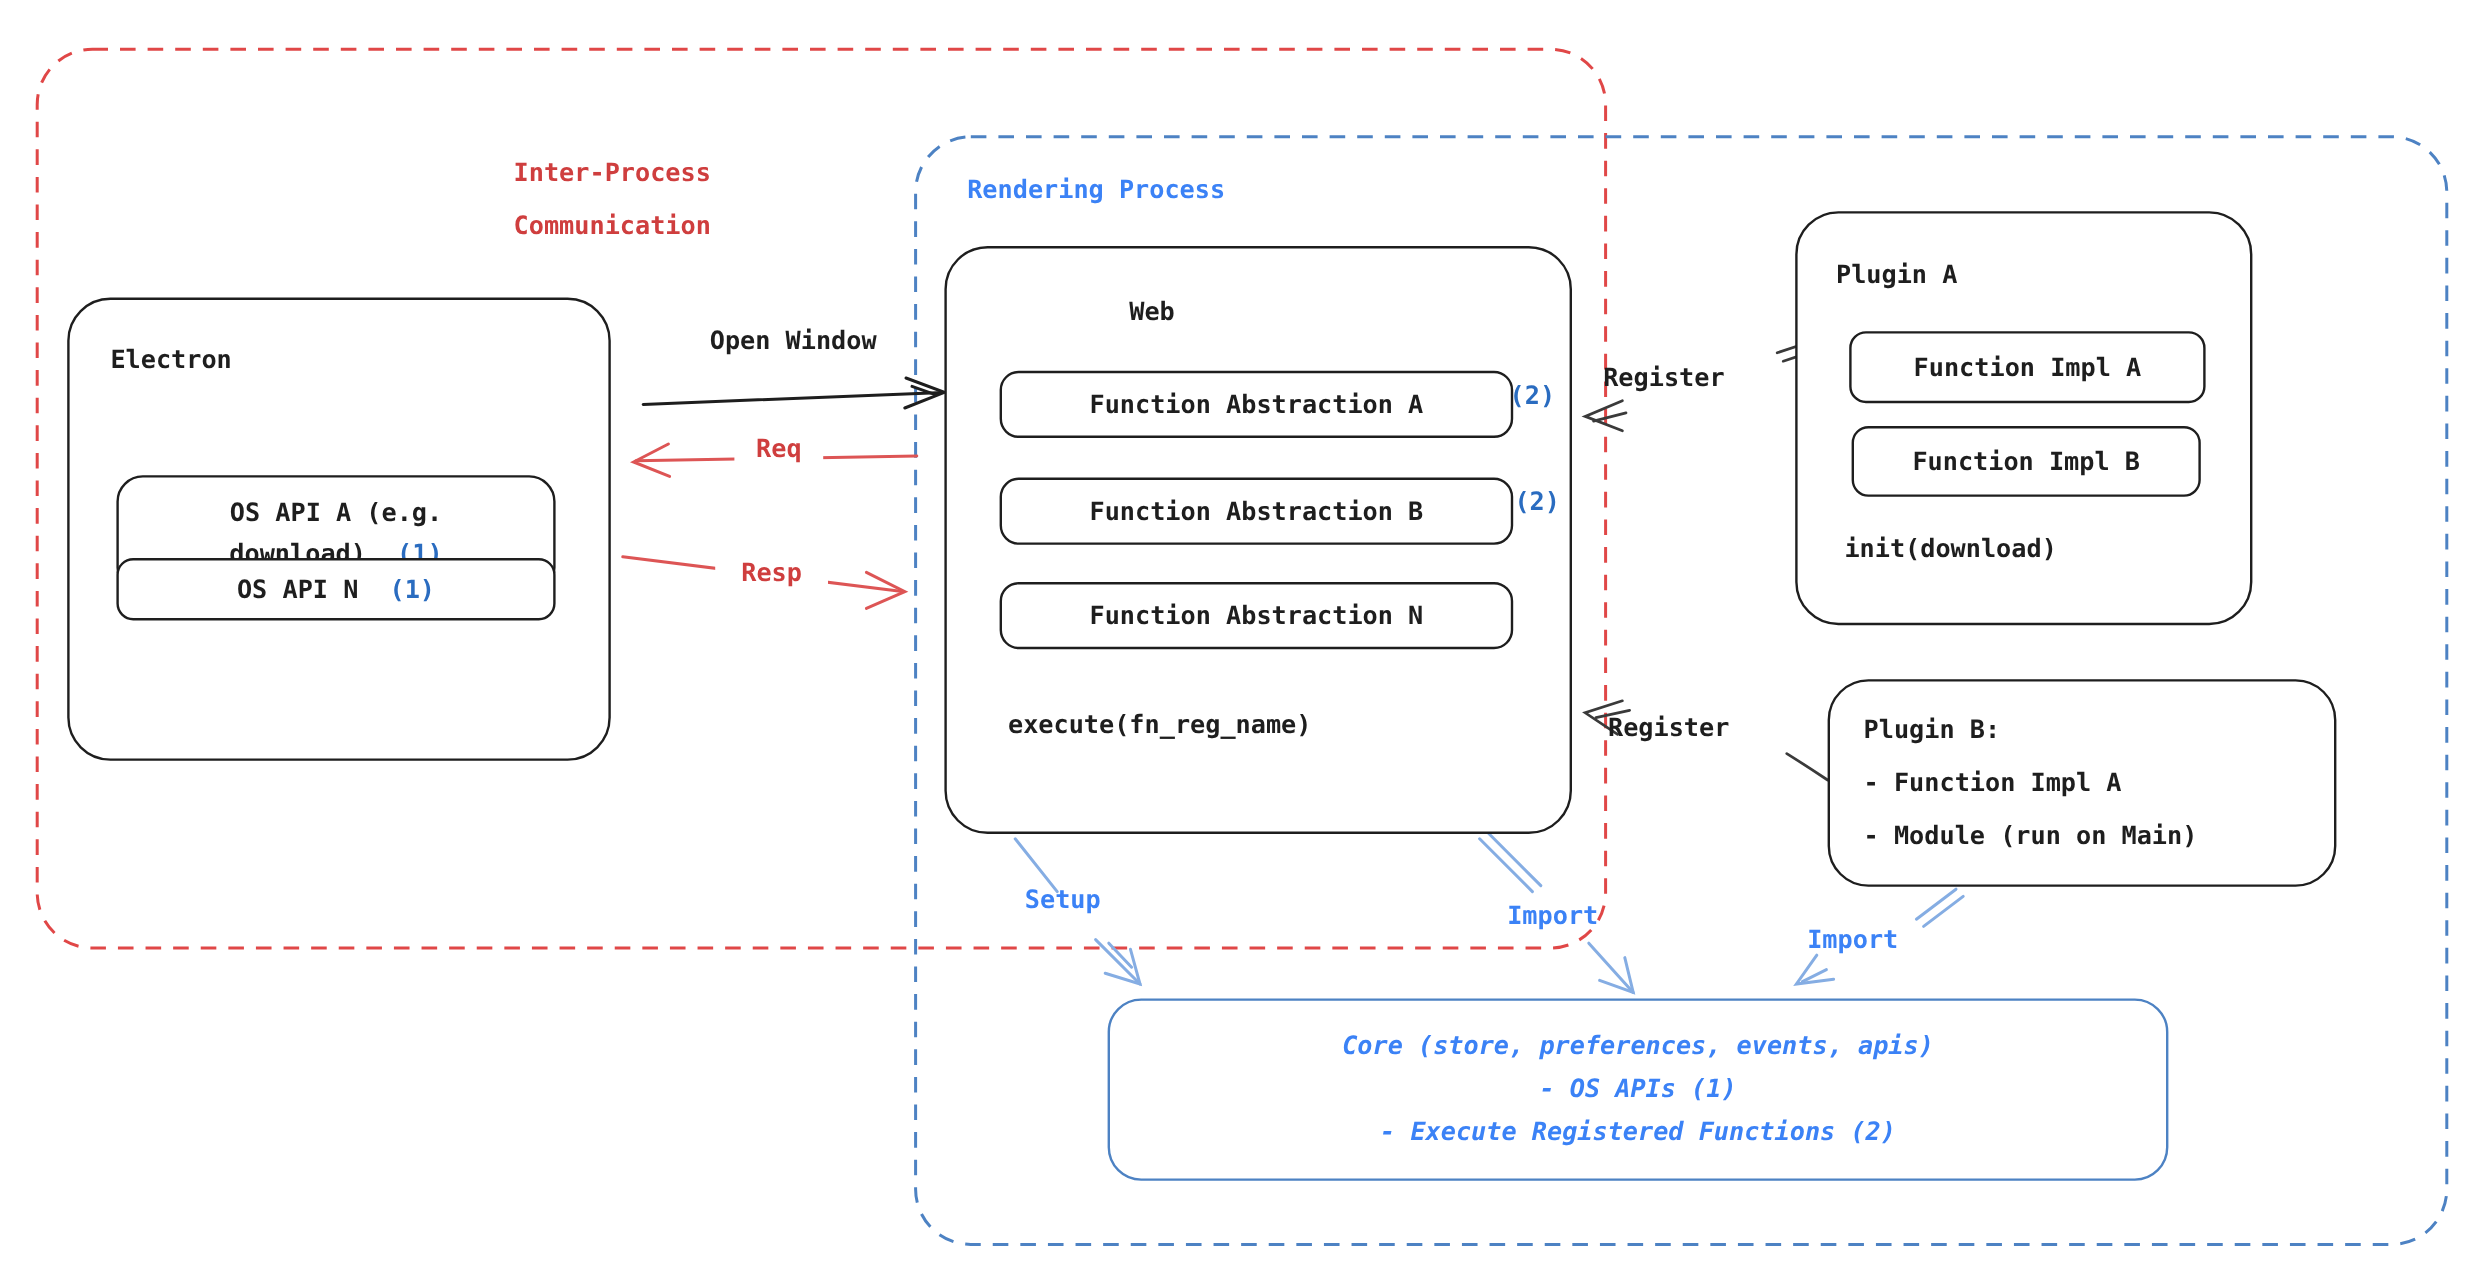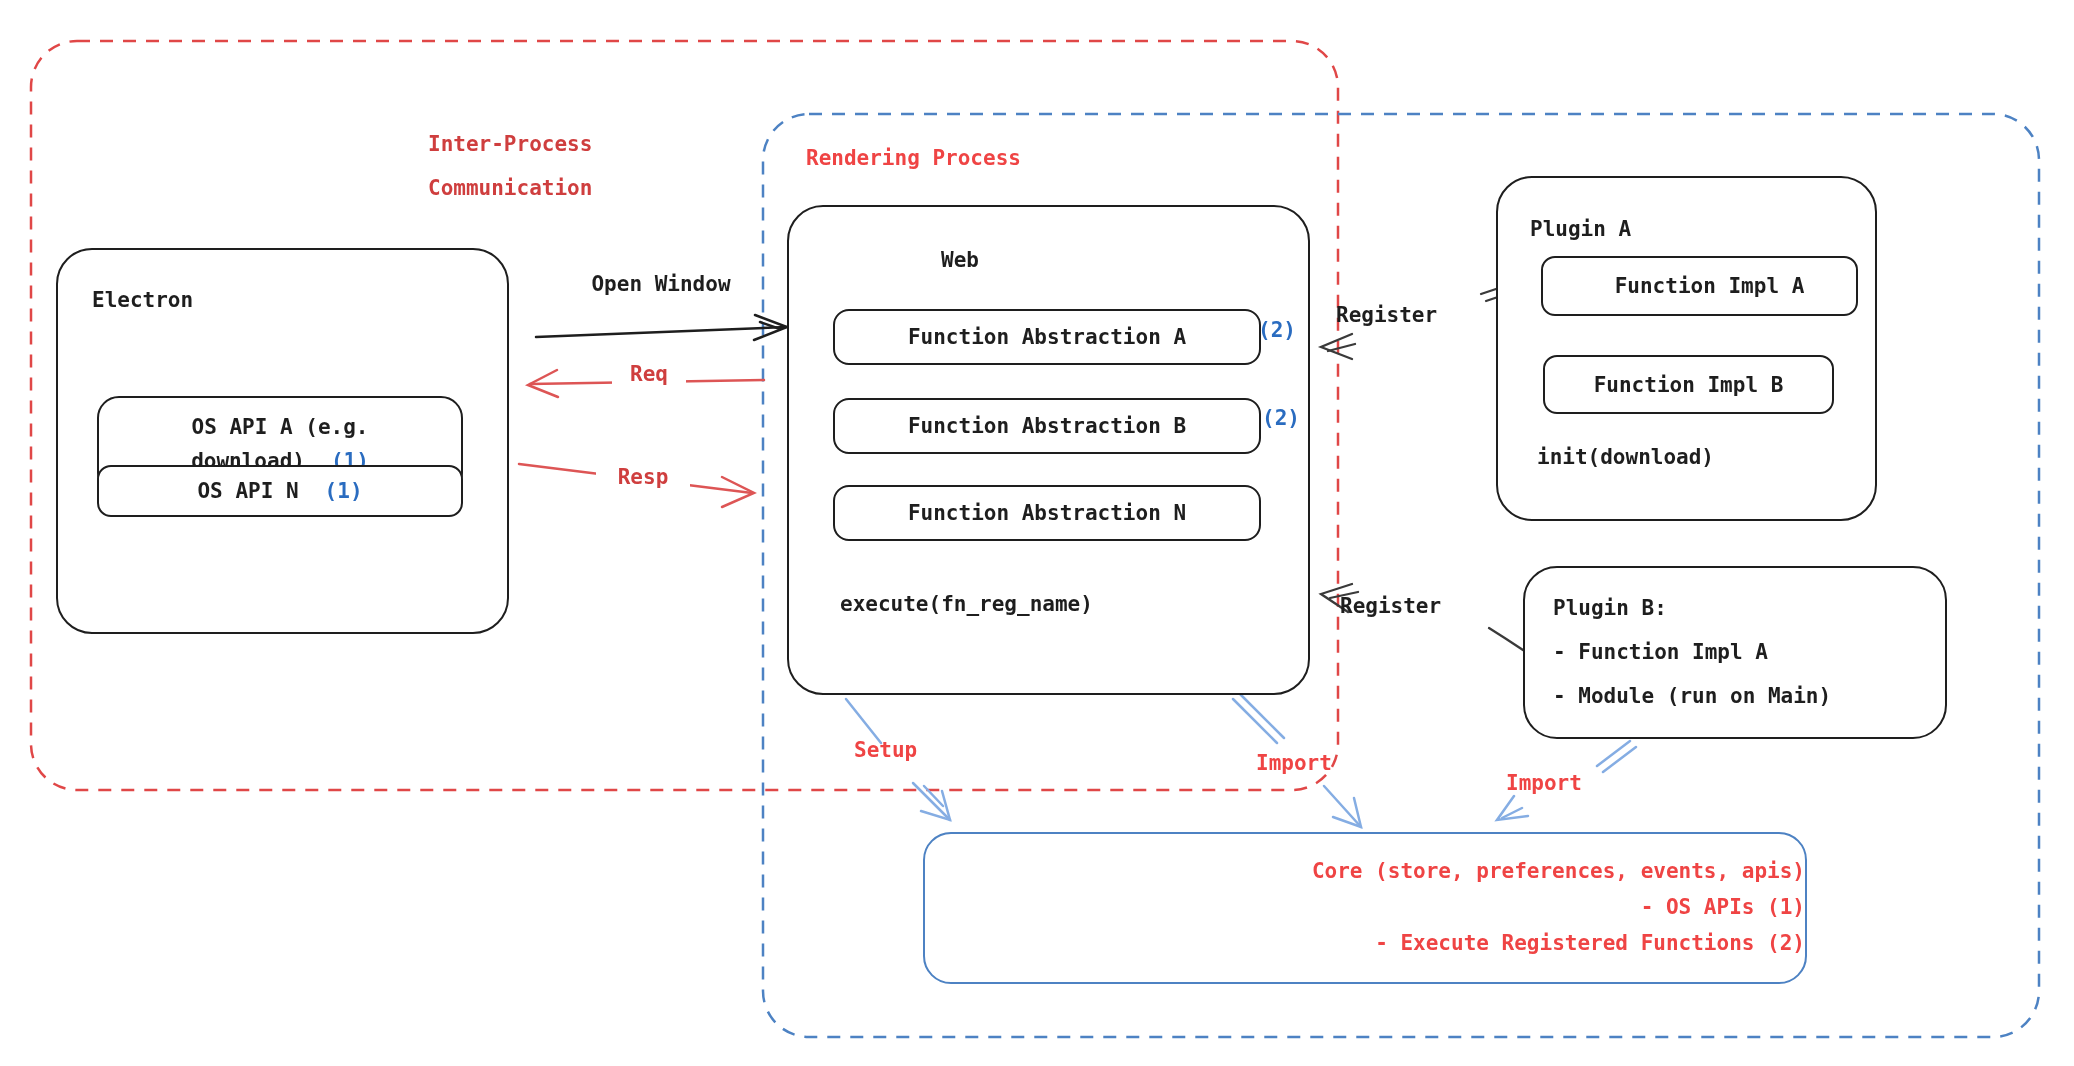--- a/index.html
+++ b/index.html
@@ -6,21 +6,21 @@
   #stage{
     position:relative;width:2074px;height:1066px;background:#ffffff;overflow:hidden;
     font-family:"DejaVu Sans Mono","Liberation Mono",monospace;
     font-size:21px;font-weight:600;color:#1e1e1e;
   }
   #arrows{position:absolute;left:0;top:0;z-index:1;}
   .abs{position:absolute;z-index:2;}
   .box{position:absolute;z-index:2;background:#ffffff;border:2px solid #1e1e1e;}
   .bluebox{position:absolute;z-index:2;background:#ffffff;border:2px solid #4d82c3;}
   .center{display:flex;align-items:center;justify-content:center;text-align:center;}
-  .blue{color:#ef4444;}
+  .blue{color:#3b82f6;}
   .badge{color:#2a6cc0;margin-left:26px;}
   .redlabel{color:#cf3e3e;background:#ffffff;z-index:3;}
   .lbl{white-space:nowrap;}
 </style>
 </head>
 <body>
 
 <div id="stage">
 
   <svg id="arrows" width="2074" height="1066" viewBox="0 0 2074 1066">
@@ -125,38 +125,38 @@
     <span>Function Abstraction N</span>
   </div>
 
   <div class="abs lbl" style="left:840px;top:592px;">execute(fn_reg_name)</div>
 
   <div class="abs lbl" style="left:1336px;top:303px;">Register</div>
   <div class="abs lbl" style="left:1340px;top:594px;">Register</div>
 
   <div class="box" style="left:1496px;top:176px;width:377px;height:341px;border-radius:36px;"></div>
   <div class="abs lbl" style="left:1530px;top:217px;">Plugin A</div>
-  <div class="box center" style="left:1541px;top:256px;width:293px;height:56px;border-radius:14px;padding-left:20px;">
+  <div class="box center" style="left:1541px;top:276px;width:293px;height:56px;border-radius:14px;">
     <span>Function Impl A</span>
   </div>
   <div class="box center" style="left:1543px;top:355px;width:287px;height:55px;border-radius:14px;">
     <span>Function Impl B</span>
   </div>
   <div class="abs lbl" style="left:1537px;top:445px;">init(download)</div>
 
   <div class="box" style="left:1523px;top:566px;width:420px;height:169px;border-radius:34px;"></div>
   <div class="abs lbl" style="left:1553px;top:596px;">Plugin B:</div>
   <div class="abs lbl" style="left:1553px;top:640px;">- Function Impl A</div>
   <div class="abs lbl" style="left:1553px;top:684px;">- Module (run on Main)</div>
 
   <div class="abs blue lbl" style="left:854px;top:738px;">Setup</div>
   <div class="abs blue lbl" style="left:1256px;top:751px;">Import</div>
   <div class="abs blue lbl" style="left:1506px;top:771px;">Import</div>
 
   <div class="bluebox" style="left:923px;top:832px;width:880px;height:148px;border-radius:28px;">
-    <div class="blue" style="text-align:right;line-height:36px;padding-top:19px;">
+    <div class="blue" style="text-align:center;line-height:36px;padding-top:19px;font-style:italic;">
       <div>Core (store, preferences, events, apis)</div>
       <div>- OS APIs (1)</div>
       <div>- Execute Registered Functions (2)</div>
     </div>
   </div>
 
 </div>
 
 </body></html>

